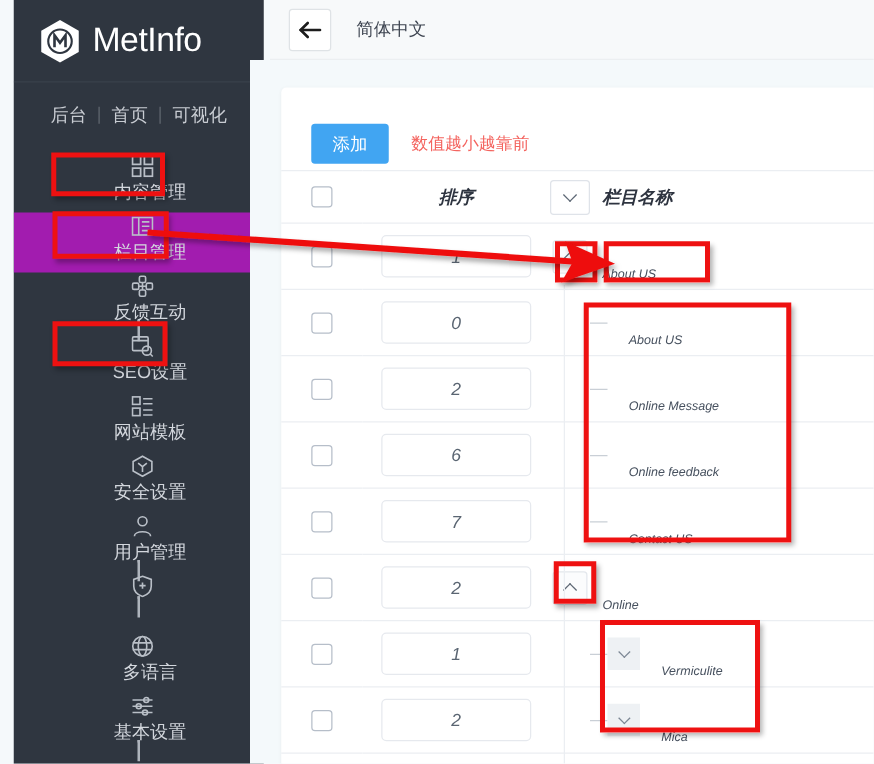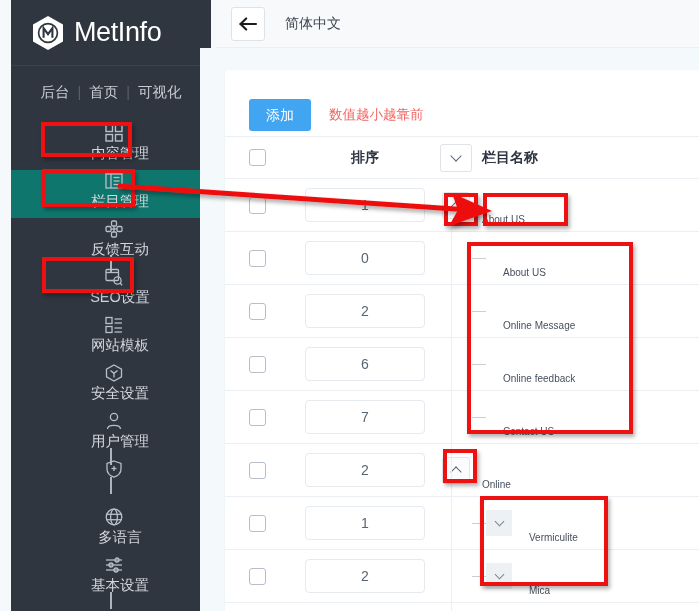--- a/index.html
+++ b/index.html
@@ -52,21 +52,21 @@
   .nav-item {
     height: 48px;
     display: flex; align-items: center;
     padding-left: 18px;
     color: #d3d7dd;
     font-size: 14.5px;
     position: relative;
     cursor: pointer;
     flex-direction: column;
   }
-  .nav-item.active { background: #0f766e; }
+  .nav-item.active { background: #a21caf; }
   .nav-ico {
     width: 22px; height: 22px;
     margin-right: 12px;
     display: flex; align-items: center; justify-content: center;
     color: #b9bfc7;
     flex: 0 0 auto;
   }
   .nav-ico svg { display: block; }
   .nav-label { flex: 1 1 auto; }
   .nav-arrow {
@@ -145,20 +145,21 @@
 
   table.grid {
     width: 100%;
     border-collapse: collapse;
     table-layout: fixed;
   }
   table.grid th, table.grid td {
     border-top: 1px solid #ebeef2;
     padding: 0;
     vertical-align: middle;
+    font-style: italic;
   }
   .col-chk  { width: 65px; }
   .col-sort { width: 150px; }
   .col-tgl  { width: 32px; }
   .col-name { width: auto; }
 
   thead th { height: 42px; }
   .th-inner {
     display: flex; align-items: center; height: 100%;
   }

